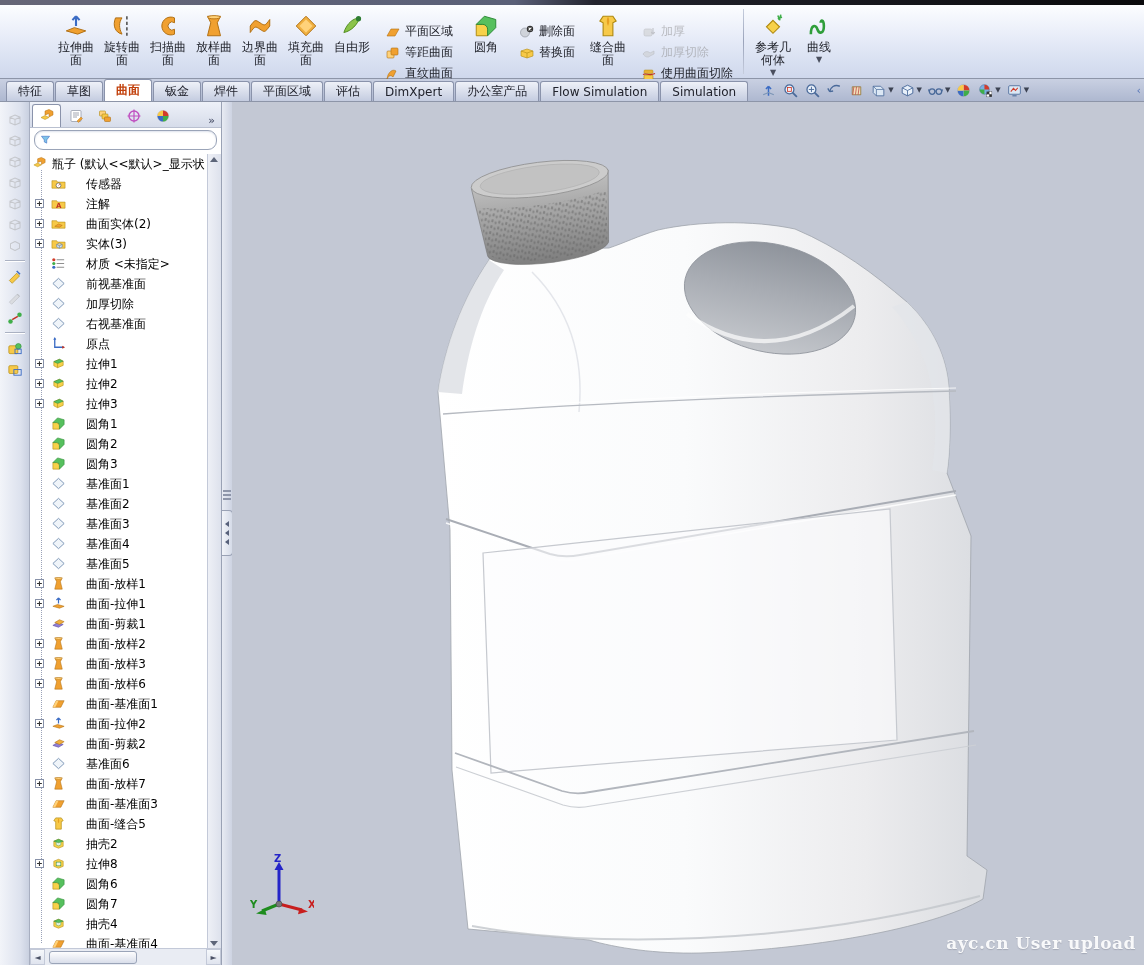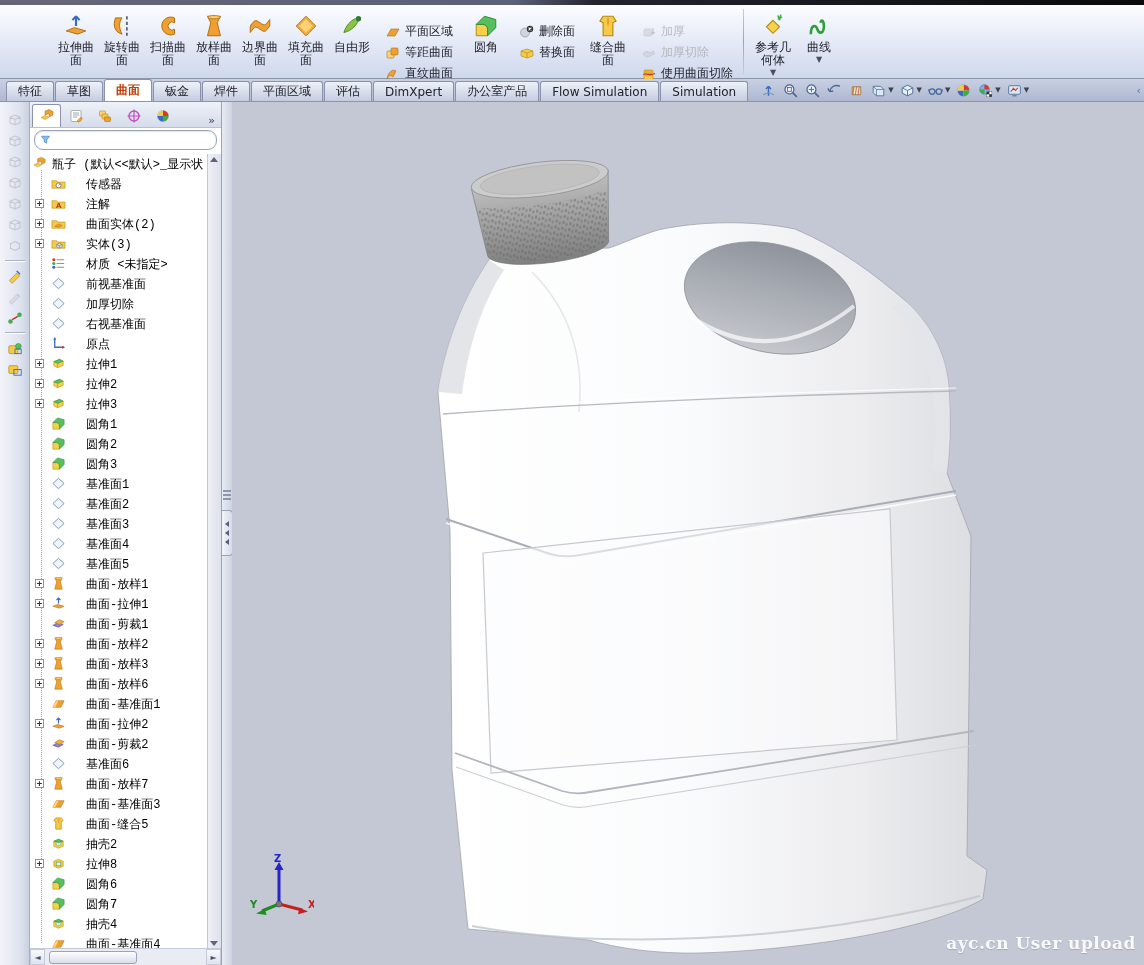--- a/index.html
+++ b/index.html
@@ -70,21 +70,21 @@
   .pm-filter input{border:none;outline:none;flex:1;font-size:11px;min-width:0;background:transparent;}
   .tree{position:absolute;top:52px;left:0;right:13px;bottom:16px;overflow:hidden;}
   .tree::before{content:"";position:absolute;left:11px;top:16px;bottom:6px;border-left:1px dotted #9aa2b8;}
   .trow{height:20px;display:flex;align-items:center;position:relative;padding-left:56px;cursor:default;}
   .trow.root{padding-left:22px;}
   .trow .exp{position:absolute;left:5px;top:5px;width:9px;height:9px;box-sizing:border-box;
     border:1px solid #8791a8;background:#fff;font:bold 9px/7px "DejaVu Sans Mono",monospace;
     text-align:center;color:#333;cursor:pointer;}
   .trow .tic{position:absolute;left:21px;top:2px;}
   .trow.root .tic{left:2px;}
-  .trow .tlb{font-size:12px;color:#000;white-space:nowrap;font-family:Liberation Mono, monospace;}
+  .trow .tlb{font-size:12px;color:#000;white-space:nowrap;}
   .vsb{position:absolute;right:0;top:52px;bottom:16px;width:13px;
     background:linear-gradient(90deg,#eef0f6,#dde1ec);border-left:1px solid #c3c9d8;}
   .vsb .arr{position:absolute;left:2px;width:0;height:0;border-left:4px solid transparent;border-right:4px solid transparent;cursor:pointer;}
   .vsb .up{top:3px;border-bottom:5px solid #5d6579;}
   .vsb .dn{bottom:3px;border-top:5px solid #5d6579;}
   .hsb{position:absolute;left:0;right:0;bottom:0;height:16px;background:#e9ecf3;
     border-top:1px solid #c3c9d8;display:flex;align-items:center;}
   .hsb .harr{width:15px;height:100%;display:flex;align-items:center;justify-content:center;
     font-size:8px;color:#4b5266;background:linear-gradient(#f6f8fb,#dfe3ee);border:1px solid #c3c9d8;cursor:pointer;box-sizing:border-box;}
   .hsb .track{flex:1;position:relative;height:100%;}

